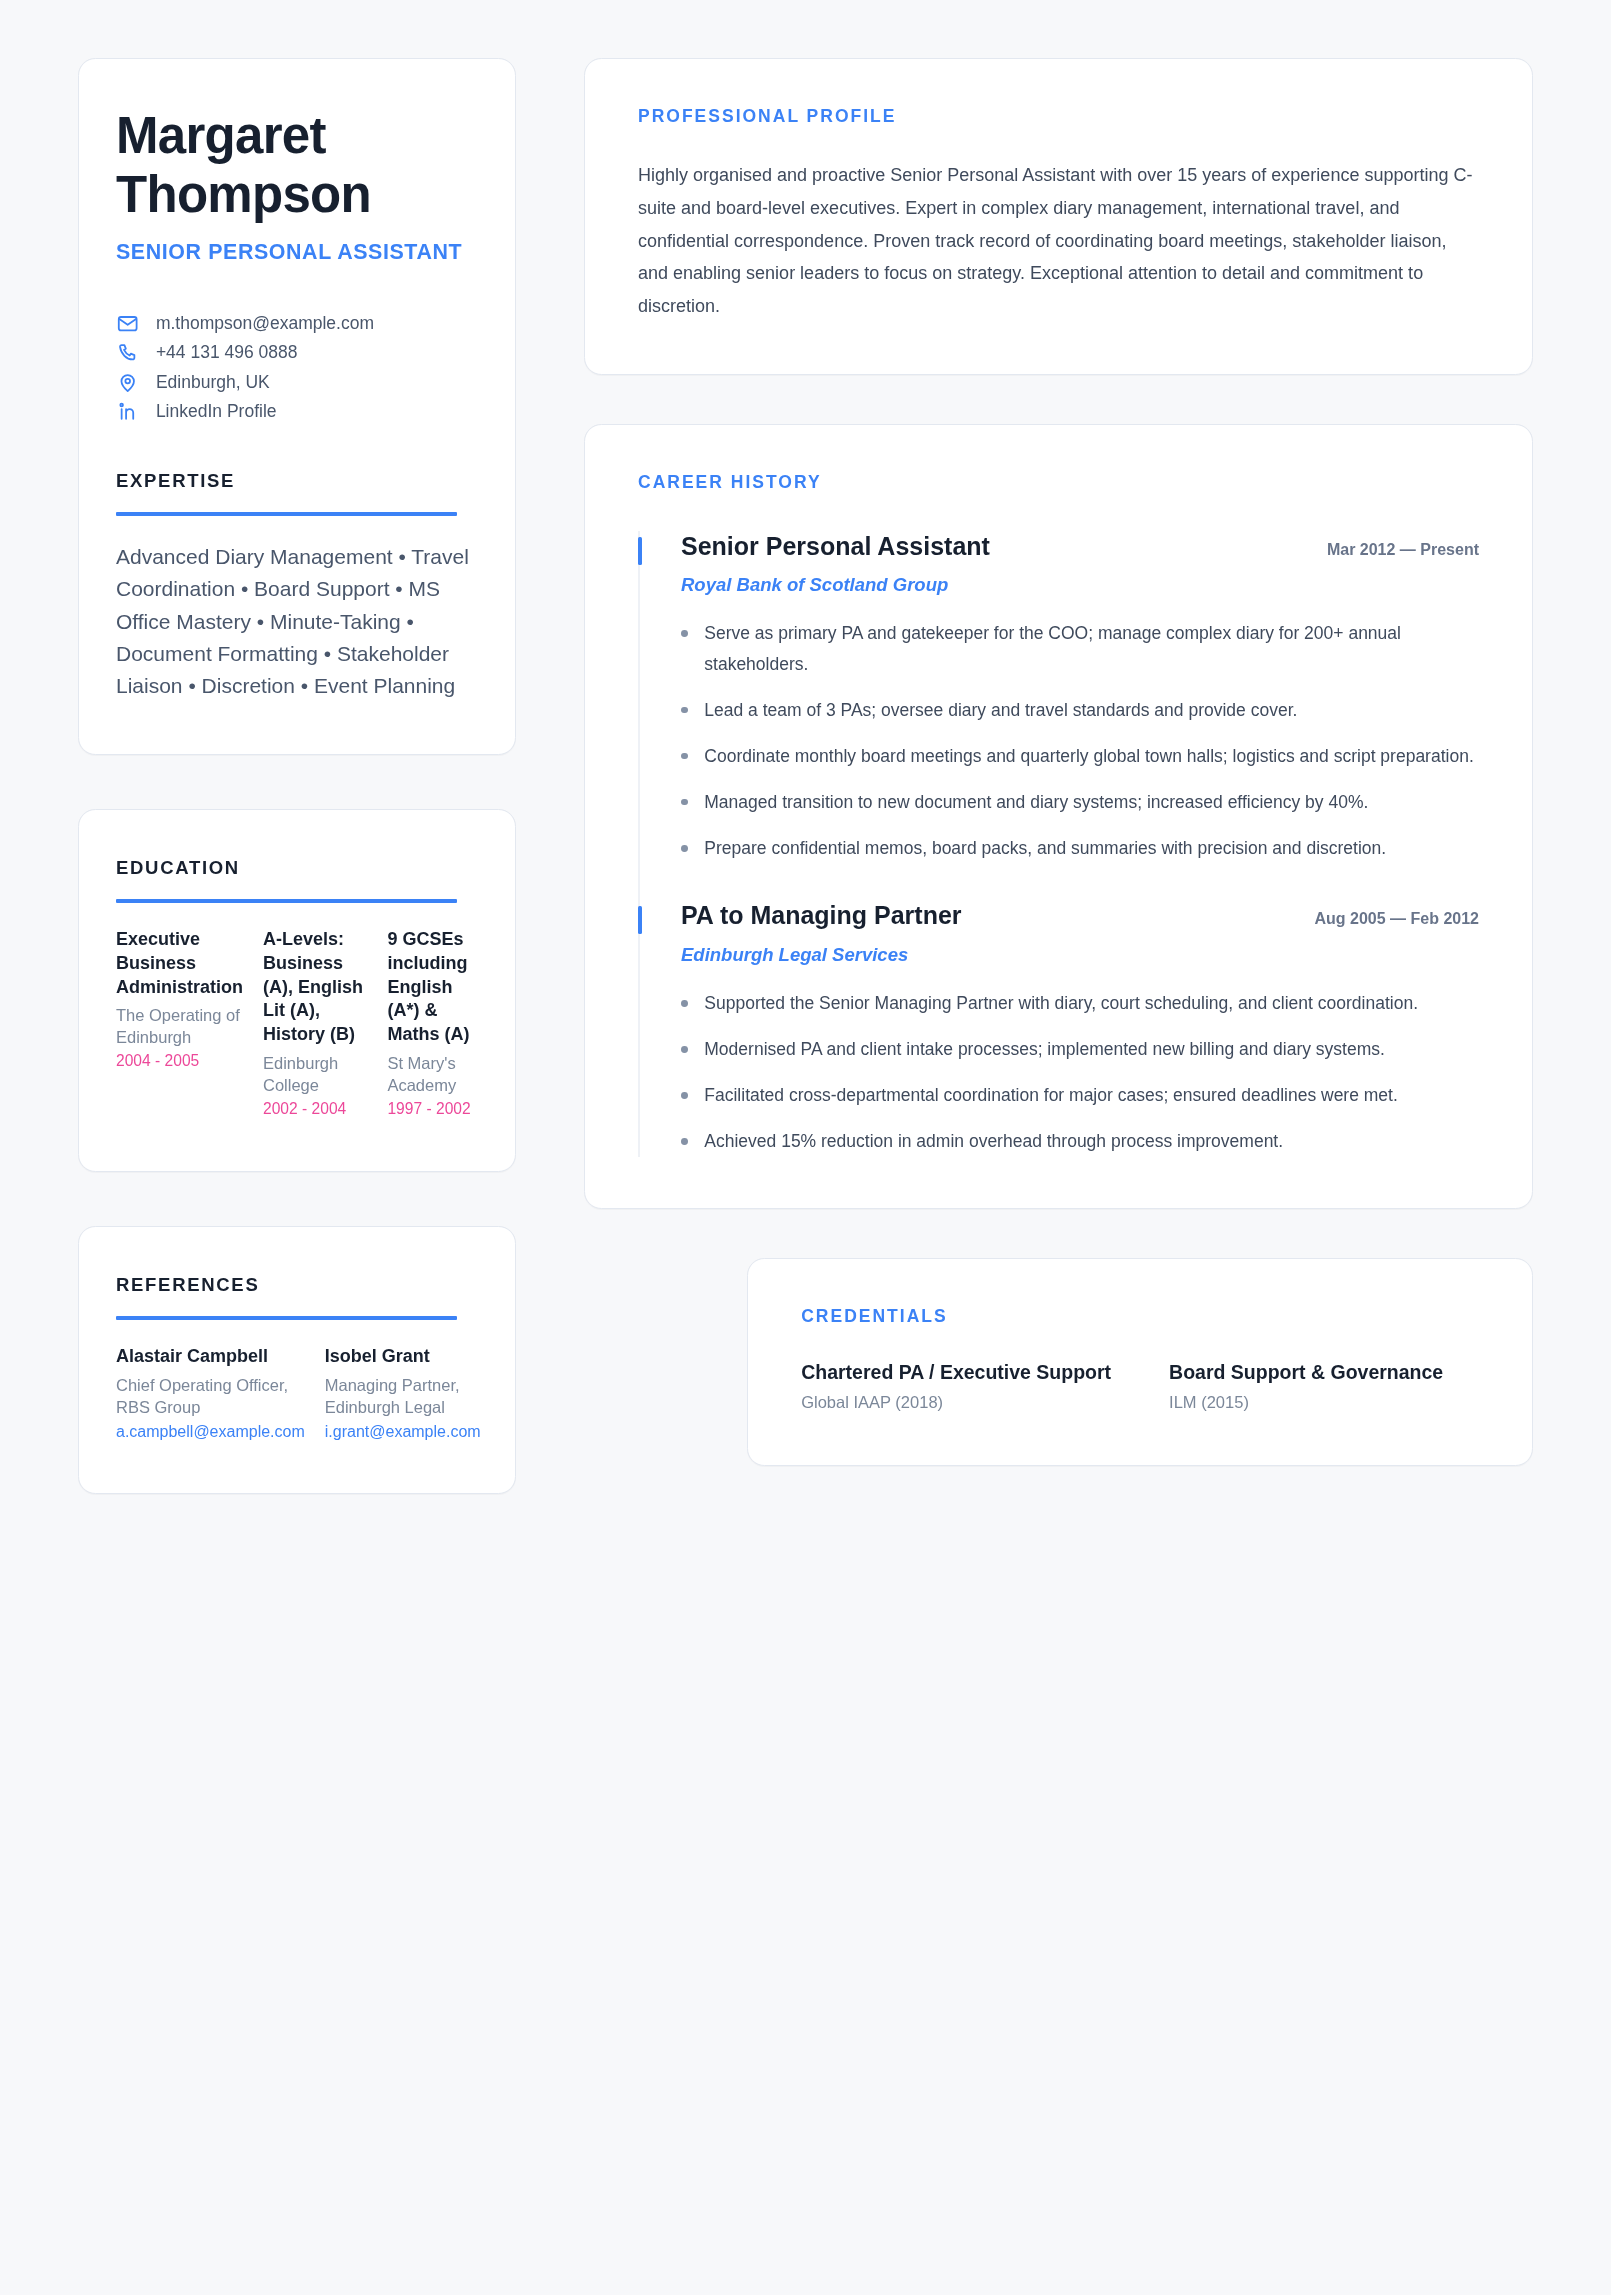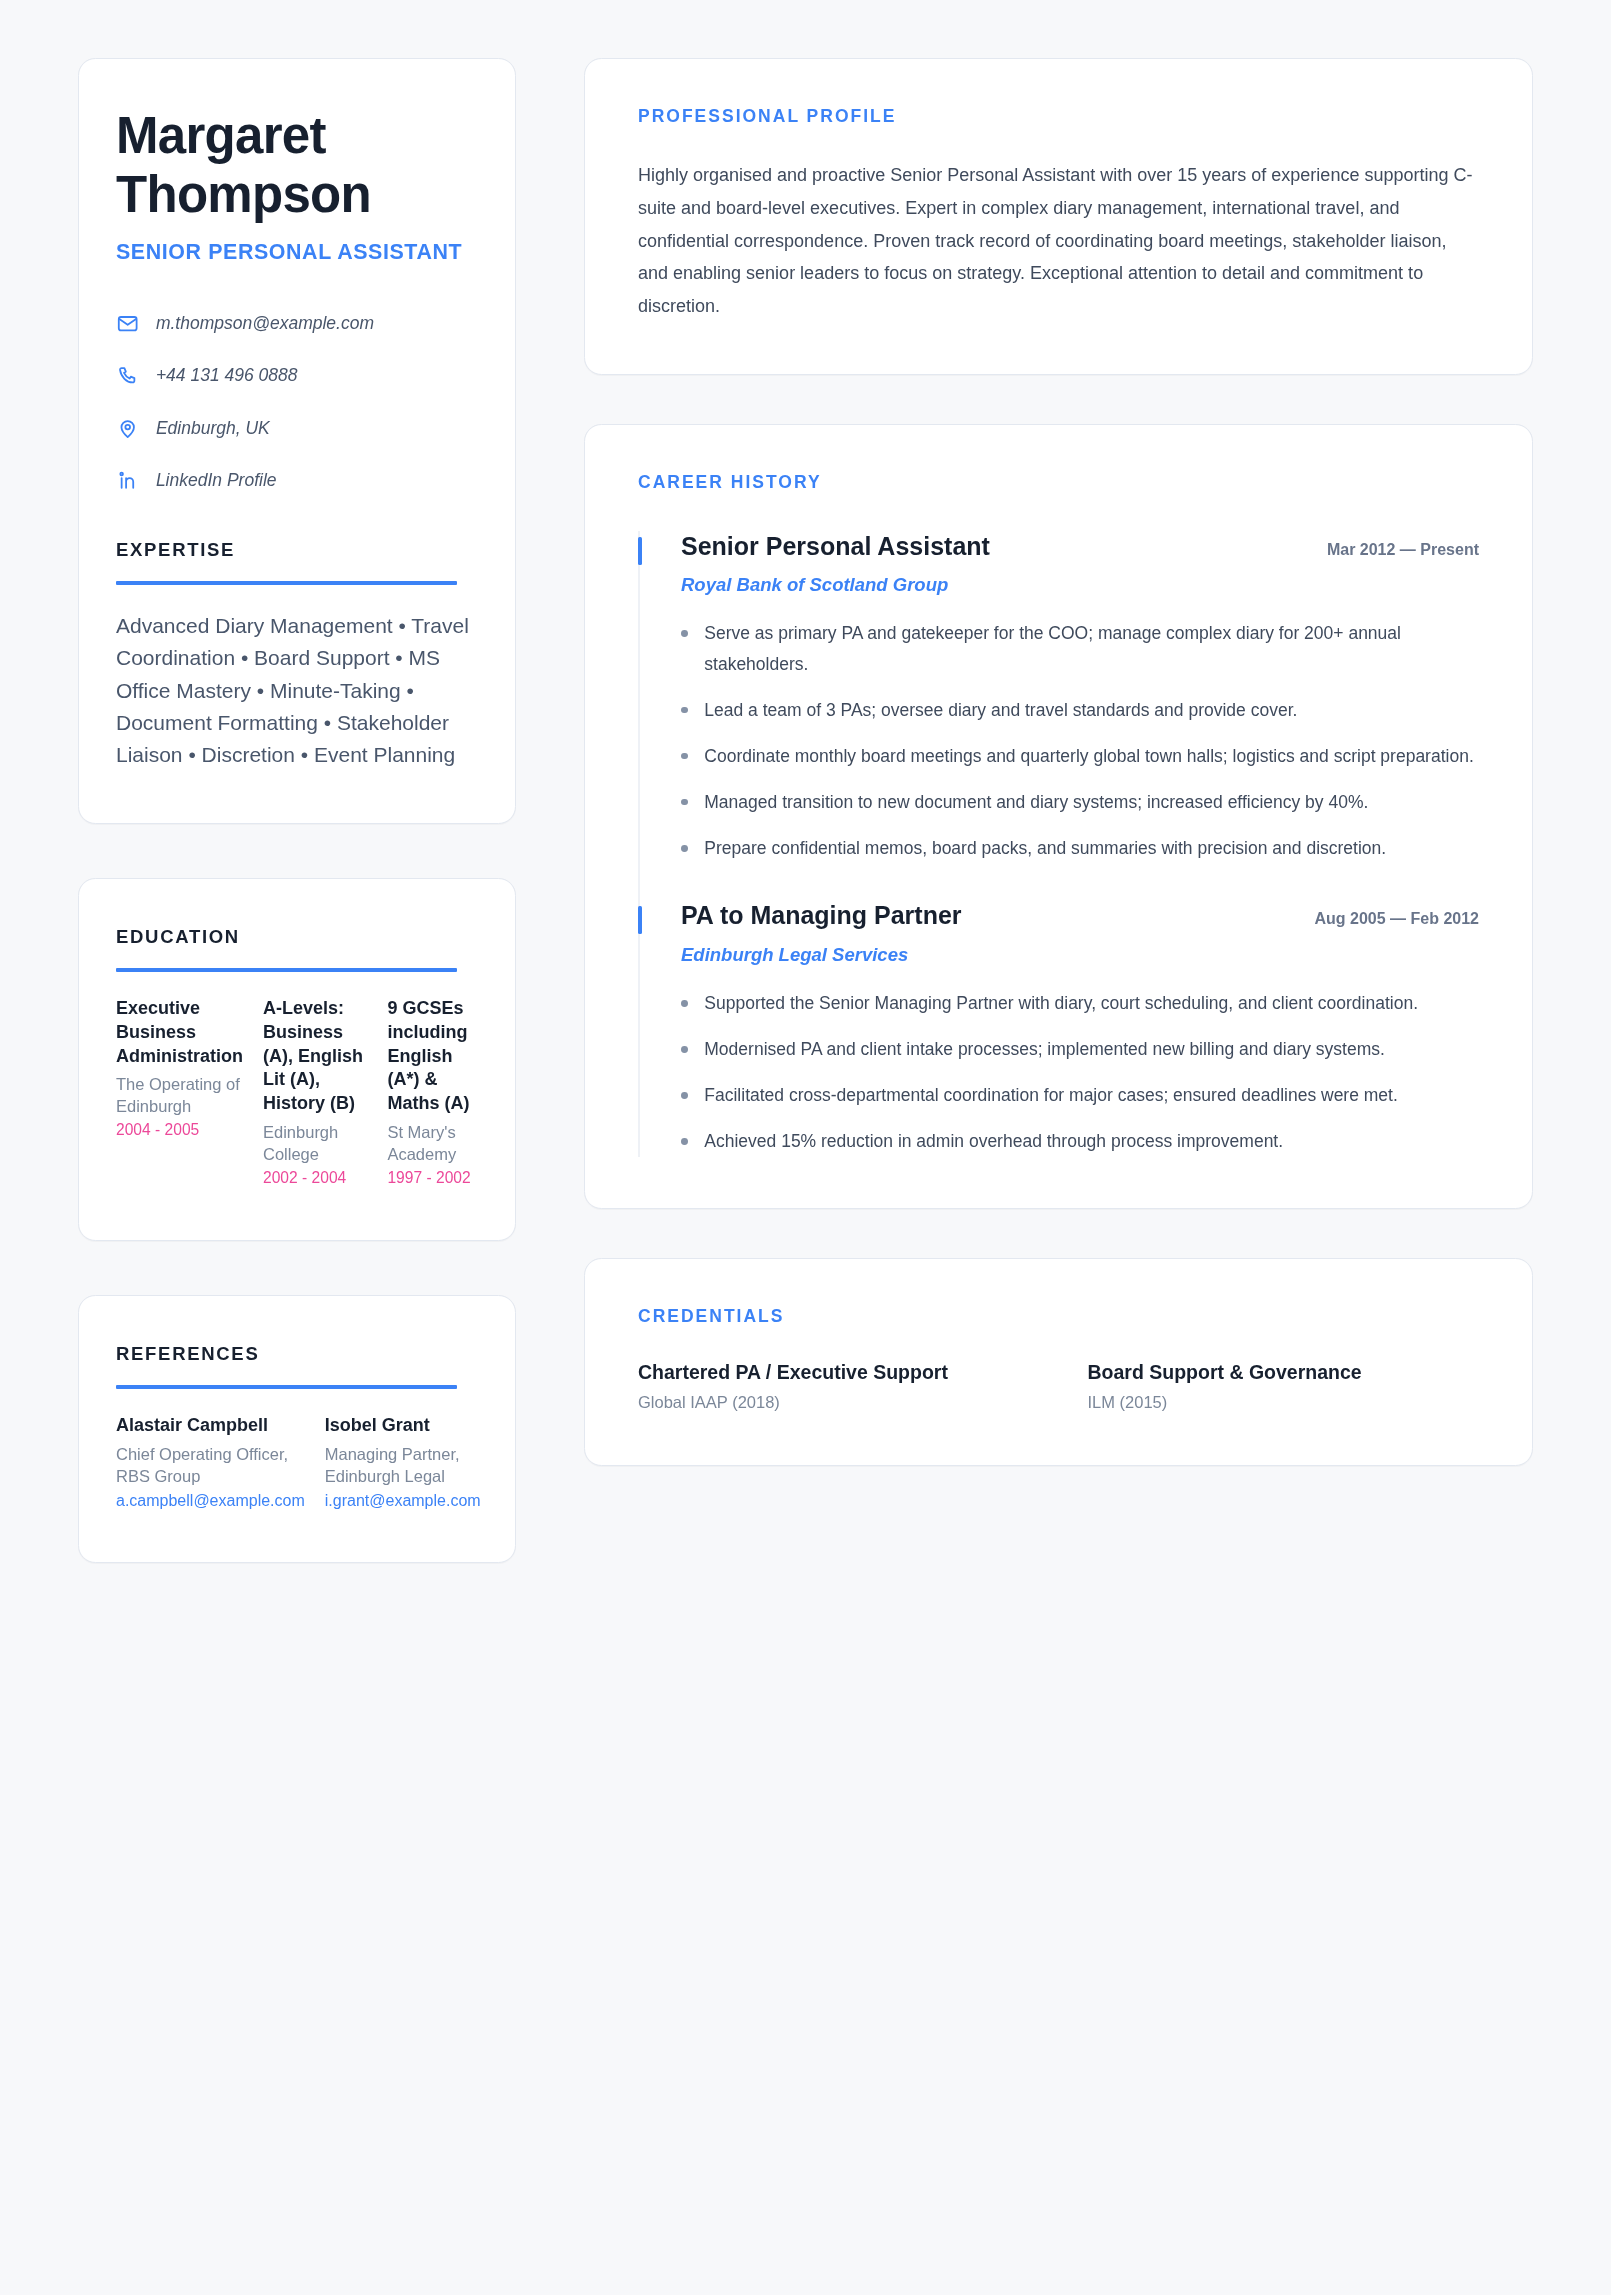--- a/index.html
+++ b/index.html
@@ -17,21 +17,21 @@
     width: 1339px;
     height: 2295px;
     padding: 58px 78px;
     display: flex;
     gap: 68px;
     align-items: flex-start;
   }
 
   
   .col-left  { width: 438px;  flex: 0 0 438px; display: flex; flex-direction: column; gap: 54px; }
-  .col-right { width: 949px; flex: 0 0 949px; display: flex; flex-direction: column; gap: 49px; }
+  .col-right { width: 949px; flex: 0 0 949px; display: flex; flex-direction: column; gap: 49px; align-items: flex-end; }
 
   
   .card {
     background: #ffffff;
     border: 0.5px solid #e3e8f0;
     border-radius: 17.5px;
     box-shadow: 0 0.5px 1px rgba(16,24,40,0.03);
   }
   .card-pad-left  { padding: 47px 37px 51px 37px; }
   .card-pad-right { padding: 47px 53px 51px 53px; }
@@ -48,21 +48,21 @@
   .role {
     font-size: 21.4px;
     line-height: 1.28;
     font-weight: 700;
     color: #3b82f6;
     letter-spacing: 0.6px;
     text-transform: uppercase;
   }
 
   
-  .contact-list { margin-top: 46px; display: flex; flex-direction: column; gap: 30px; font-style: italic; }
+  .contact-list { margin-top: 46px; display: flex; flex-direction: column; gap: 7px; }
   .contact-row  { display: flex; align-items: center; gap: 17.5px; }
   .contact-ico  { width: 22.4px; height: 22.4px; flex: 0 0 22.4px; display: flex; align-items: center; justify-content: center; color: #3b82f6; }
   .contact-ico svg { width: 21.4px; height: 21.4px; display: block; }
   .contact-txt  { font-size: 17.5px; color: #49566b; line-height: 1.2; }
 
   
   .sb-section { margin-top: 47px; }
   .sb-head {
     font-size: 18.5px;
     font-weight: 700;

